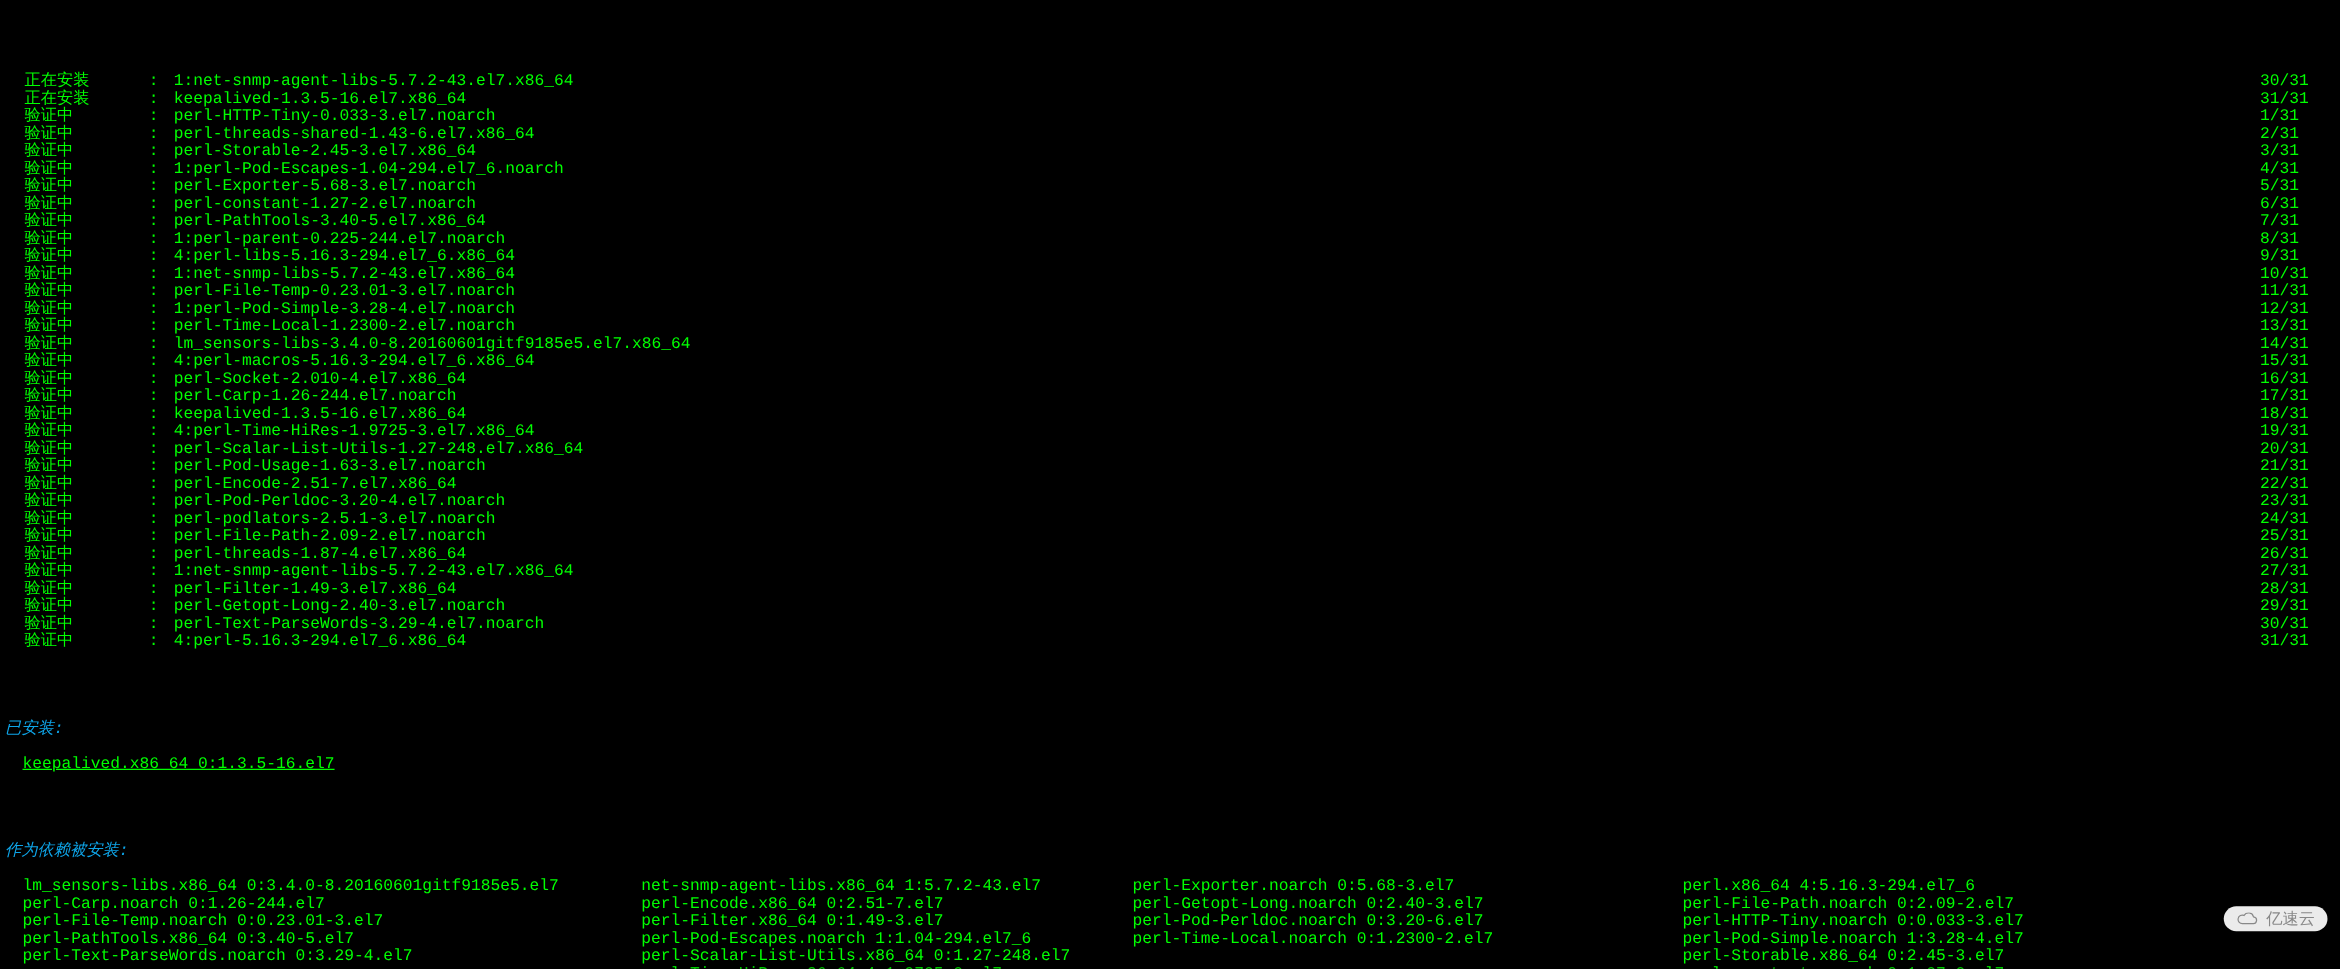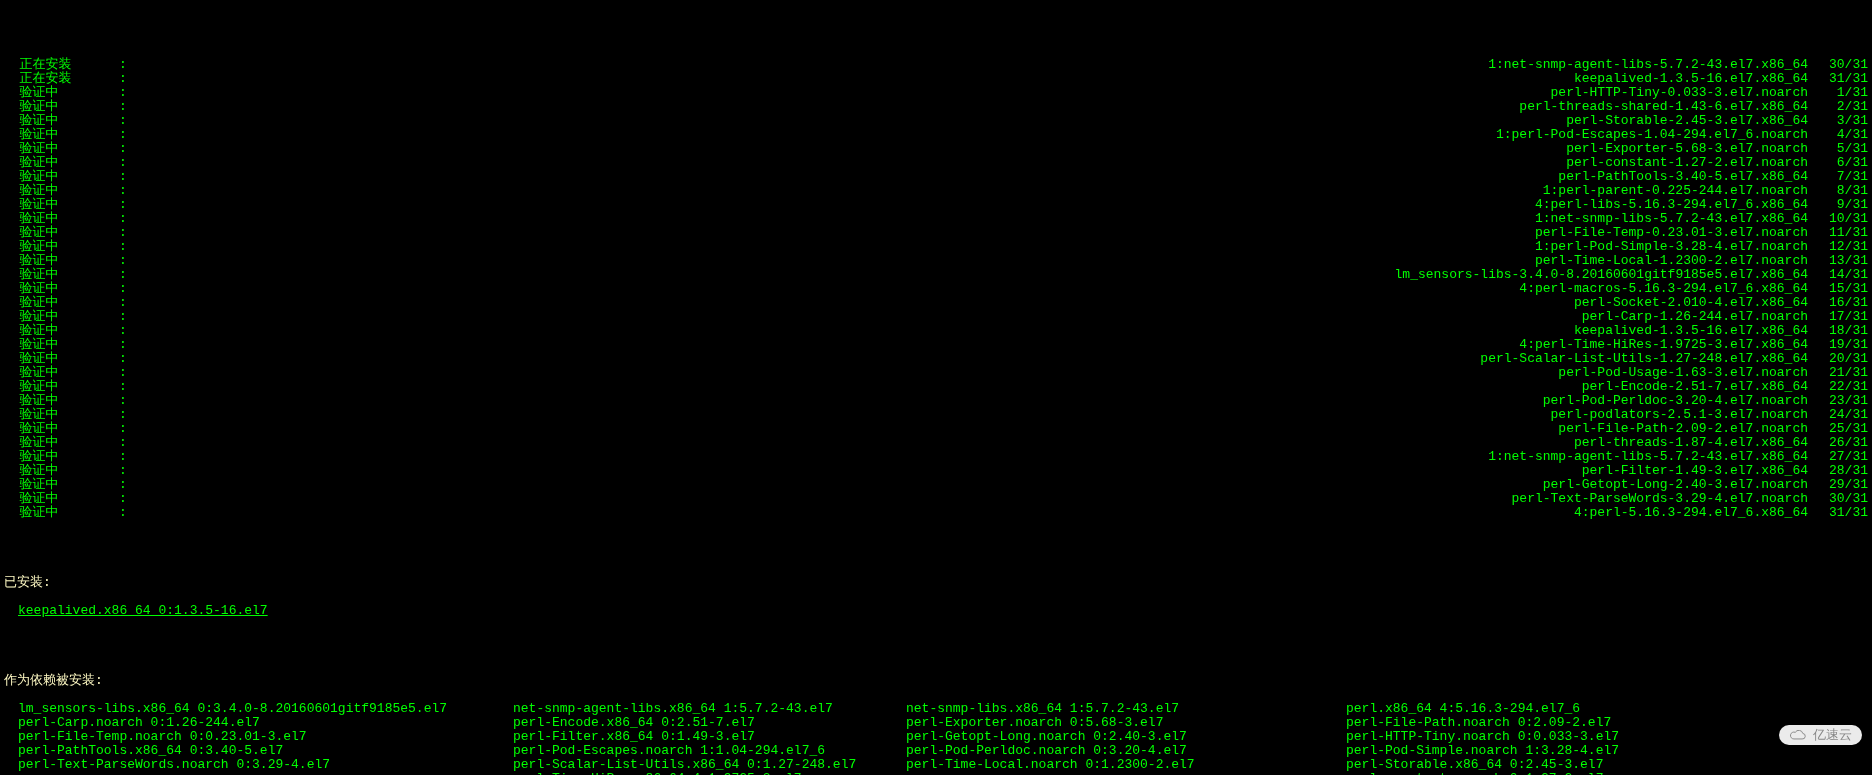--- a/index.html
+++ b/index.html
@@ -11,24 +11,24 @@
       line-height: 14px;
       white-space: pre;
       width: 1872px;
       height: 775px;
       overflow: hidden;
       padding: 2px 4px;
     }
     .line { display: flex; }
     .status { width: 115px; display: inline-block; }
     .colon { width: 20px; display: inline-block; }
-    .pkg { flex: 1; text-align: right; }
-    .counter { text-align: right; width: 60px; }
+    .pkg { flex: 1; }
+    .counter { text-align: left; width: 60px; }
     .section-empty { height: 14px; }
-    .section-header { color: #fef9c3; }
+    .section-header { color: #0ea5e9; font-style: italic; }
     .indent { padding-left: 14px; text-decoration: underline; }
     .dep-table { display: flex; flex-wrap: wrap; padding-left: 14px; }
     .dep-col { display: flex; flex-direction: column; }
     .dep-col.c0 { width: 495px; }
     .dep-col.c1 { width: 393px; }
     .dep-col.c2 { width: 440px; }
     .dep-col.c3 { width: 400px; }
     .watermark {
       position: absolute;
       right: 10px;
@@ -54,21 +54,21 @@
 
 <div class="section-empty"></div>
 <div class="section-header">已安装:</div>
 <div class="indent">keepalived.x86_64 0:1.3.5-16.el7</div>
 
 <div class="section-empty"></div>
 <div class="section-header">作为依赖被安装:</div>
 <div class="dep-table">
   <div class="dep-col c0" id="dep-c0"><div>lm_sensors-libs.x86_64 0:3.4.0-8.20160601gitf9185e5.el7</div><div>perl-Carp.noarch 0:1.26-244.el7</div><div>perl-File-Temp.noarch 0:0.23.01-3.el7</div><div>perl-PathTools.x86_64 0:3.40-5.el7</div><div>perl-Text-ParseWords.noarch 0:3.29-4.el7</div></div>
   <div class="dep-col c1" id="dep-c1"><div>net-snmp-agent-libs.x86_64 1:5.7.2-43.el7</div><div>perl-Encode.x86_64 0:2.51-7.el7</div><div>perl-Filter.x86_64 0:1.49-3.el7</div><div>perl-Pod-Escapes.noarch 1:1.04-294.el7_6</div><div>perl-Scalar-List-Utils.x86_64 0:1.27-248.el7</div><div>perl-Time-HiRes.x86_64 4:1.9725-3.el7</div></div>
-  <div class="dep-col c2" id="dep-c2"><div>net-snmp-libs.x86_64 1:5.7.2-43.el7</div><div>perl-Exporter.noarch 0:5.68-3.el7</div><div>perl-Getopt-Long.noarch 0:2.40-3.el7</div><div>perl-Pod-Perldoc.noarch 0:3.20-4.el7</div><div>perl-Time-Local.noarch 0:1.2300-2.el7</div></div>
+  <div class="dep-col c2" id="dep-c2"><div>perl-Exporter.noarch 0:5.68-3.el7</div><div>perl-Getopt-Long.noarch 0:2.40-3.el7</div><div>perl-Pod-Perldoc.noarch 0:3.20-6.el7</div><div>perl-Time-Local.noarch 0:1.2300-2.el7</div></div>
   <div class="dep-col c3" id="dep-c3"><div>perl.x86_64 4:5.16.3-294.el7_6</div><div>perl-File-Path.noarch 0:2.09-2.el7</div><div>perl-HTTP-Tiny.noarch 0:0.033-3.el7</div><div>perl-Pod-Simple.noarch 1:3.28-4.el7</div><div>perl-Storable.x86_64 0:2.45-3.el7</div><div>perl-constant.noarch 0:1.27-2.el7</div></div>
 </div>
 
 
 
 
 <div class="watermark">
   <svg viewBox="0 0 26 16">
     <path fill="none" stroke="#888" stroke-width="1.4" d="M7 13a5 5 0 1 1 2-9.6A6 6 0 0 1 20 5a4 4 0 0 1-1 8H7z"></path>
   </svg>

